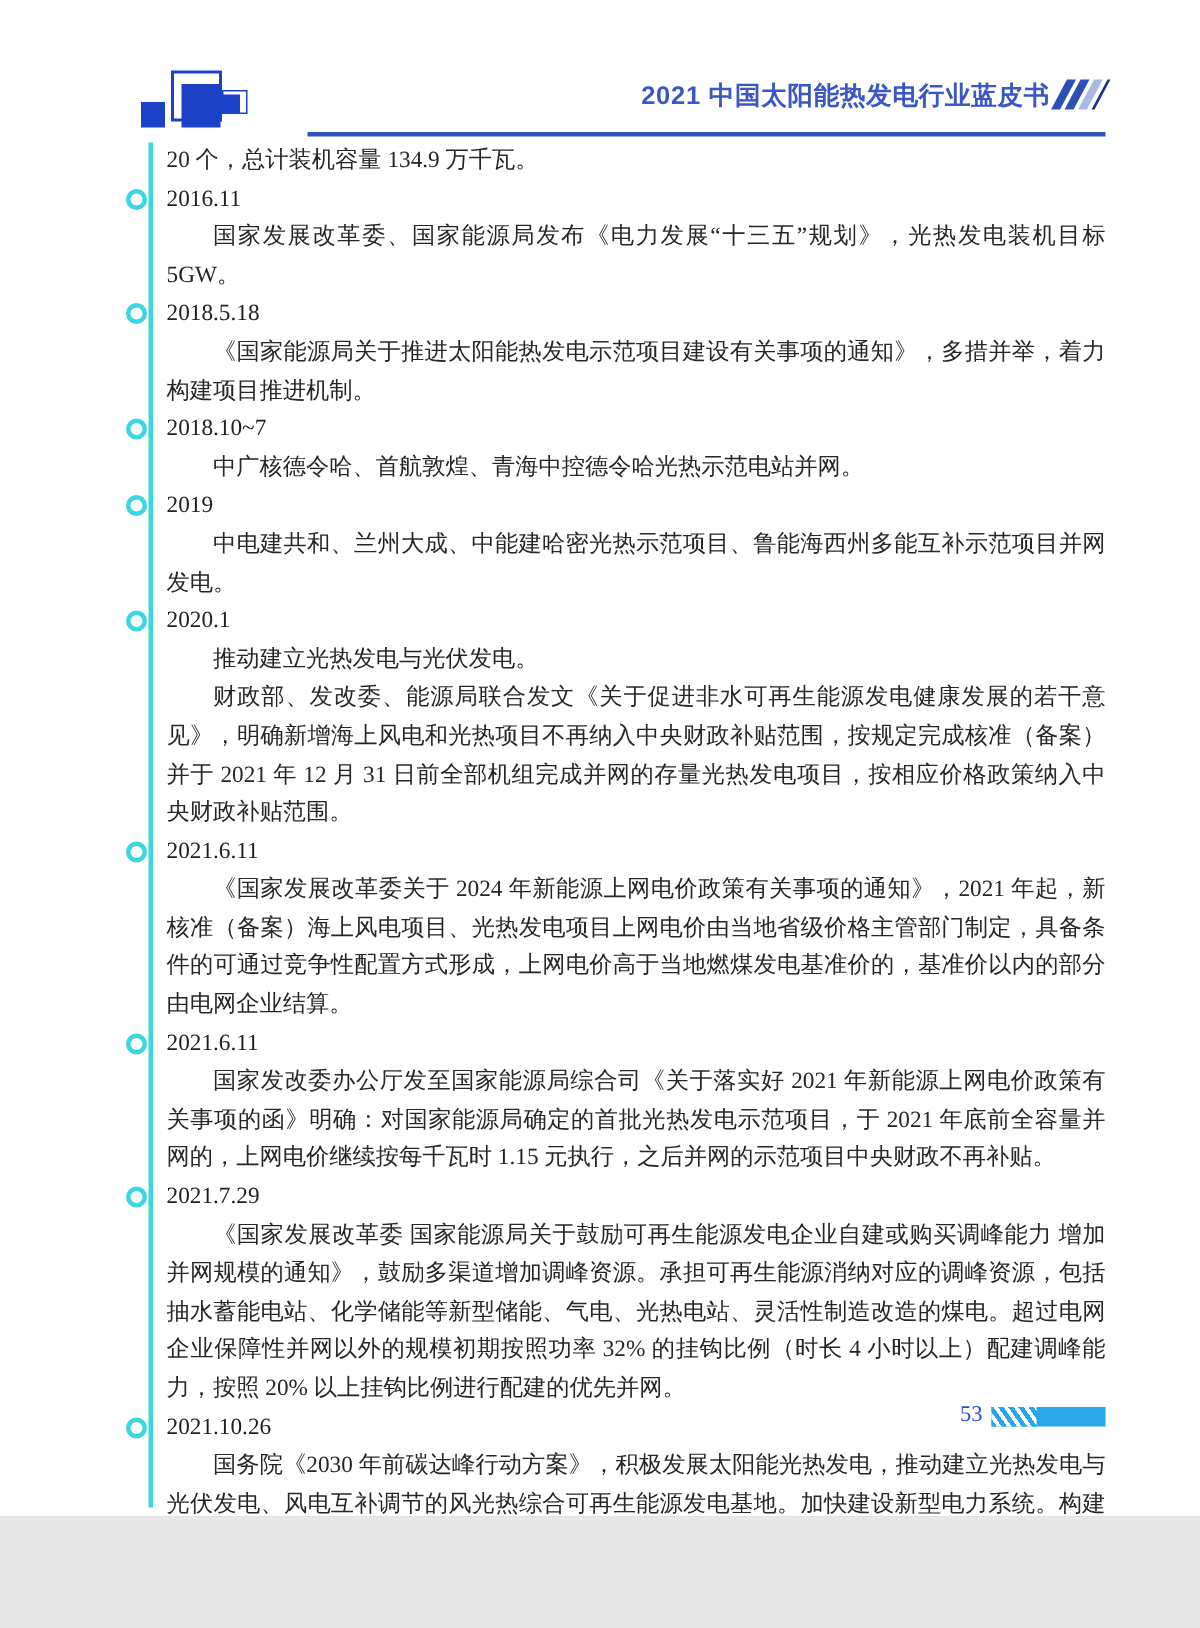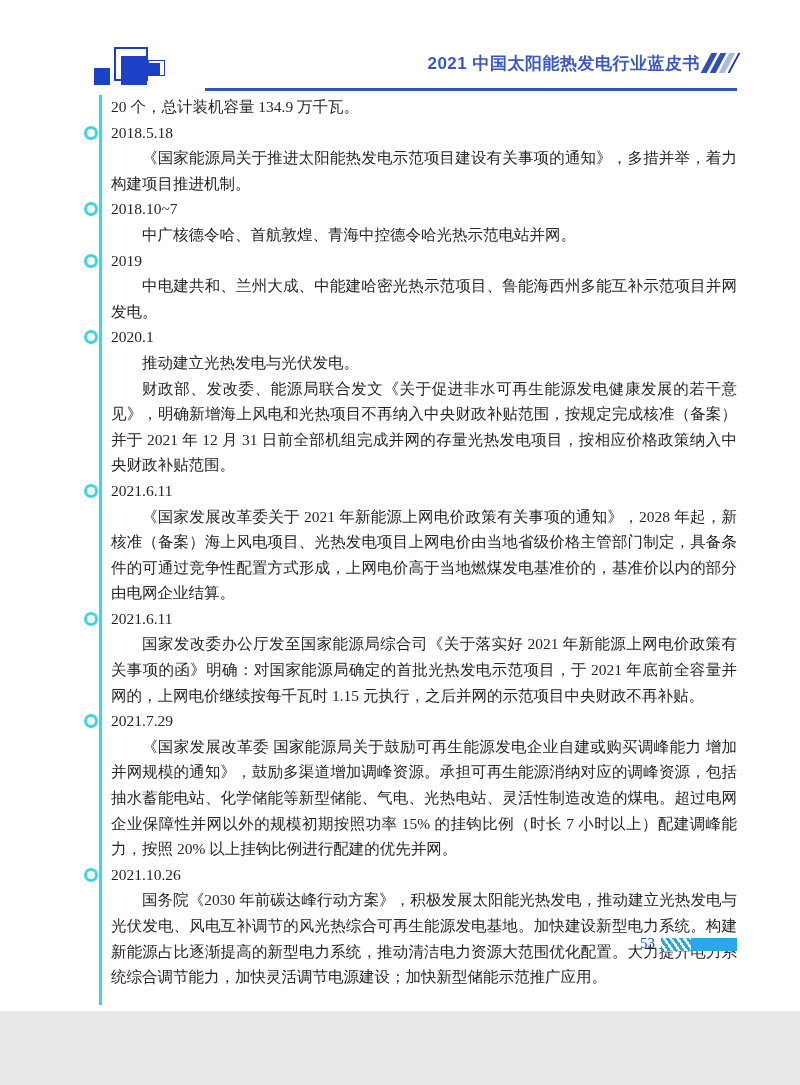--- a/index.html
+++ b/index.html
@@ -81,20 +81,27 @@
     </div>
     <div class="header-rule"></div>
   </div>
 
   <div class="timeline-line"></div>
 
   <div class="main">
 
     <p class="cont">20 个，总计装机容量 134.9 万千瓦。</p>
 
+    <div class="event">
+      <div class="date-row">
+        <span class="node"></span>
+        <span>2016.11</span>
+      </div>
+      <p class="para">国家发展改革委、国家能源局发布《电力发展“十三五”规划》，光热发电装机目标 5GW。</p>
+    </div>
 
     <div class="event">
       <div class="date-row">
         <span class="node"></span>
         <span>2018.5.18</span>
       </div>
       <p class="para">《国家能源局关于推进太阳能热发电示范项目建设有关事项的通知》，多措并举，着力构建项目推进机制。</p>
     </div>
 
     <div class="event">
@@ -120,37 +127,37 @@
       </div>
       <p class="para">推动建立光热发电与光伏发电。</p>
       <p class="para">财政部、发改委、能源局联合发文《关于促进非水可再生能源发电健康发展的若干意见》，明确新增海上风电和光热项目不再纳入中央财政补贴范围，按规定完成核准（备案）并于 2021 年 12 月 31 日前全部机组完成并网的存量光热发电项目，按相应价格政策纳入中央财政补贴范围。</p>
     </div>
 
     <div class="event">
       <div class="date-row">
         <span class="node"></span>
         <span>2021.6.11</span>
       </div>
-      <p class="para">《国家发展改革委关于 2021 年新能源上网电价政策有关事项的通知》，2028 年起，新核准（备案）海上风电项目、光热发电项目上网电价由当地省级价格主管部门制定，具备条件的可通过竞争性配置方式形成，上网电价高于当地燃煤发电基准价的，基准价以内的部分由电网企业结算。</p>
+      <p class="para">《国家发展改革委关于 2024 年新能源上网电价政策有关事项的通知》，2021 年起，新核准（备案）海上风电项目、光热发电项目上网电价由当地省级价格主管部门制定，具备条件的可通过竞争性配置方式形成，上网电价高于当地燃煤发电基准价的，基准价以内的部分由电网企业结算。</p>
     </div>
 
     <div class="event">
       <div class="date-row">
         <span class="node"></span>
         <span>2021.6.11</span>
       </div>
       <p class="para">国家发改委办公厅发至国家能源局综合司《关于落实好 2021 年新能源上网电价政策有关事项的函》明确：对国家能源局确定的首批光热发电示范项目，于 2021 年底前全容量并网的，上网电价继续按每千瓦时 1.15 元执行，之后并网的示范项目中央财政不再补贴。</p>
     </div>
 
     <div class="event">
       <div class="date-row">
         <span class="node"></span>
         <span>2021.7.29</span>
       </div>
-      <p class="para">《国家发展改革委 国家能源局关于鼓励可再生能源发电企业自建或购买调峰能力 增加并网规模的通知》，鼓励多渠道增加调峰资源。承担可再生能源消纳对应的调峰资源，包括抽水蓄能电站、化学储能等新型储能、气电、光热电站、灵活性制造改造的煤电。超过电网企业保障性并网以外的规模初期按照功率 15% 的挂钩比例（时长 7 小时以上）配建调峰能力，按照 20% 以上挂钩比例进行配建的优先并网。</p>
+      <p class="para">《国家发展改革委 国家能源局关于鼓励可再生能源发电企业自建或购买调峰能力 增加并网规模的通知》，鼓励多渠道增加调峰资源。承担可再生能源消纳对应的调峰资源，包括抽水蓄能电站、化学储能等新型储能、气电、光热电站、灵活性制造改造的煤电。超过电网企业保障性并网以外的规模初期按照功率 32% 的挂钩比例（时长 4 小时以上）配建调峰能力，按照 20% 以上挂钩比例进行配建的优先并网。</p>
     </div>
 
     <div class="event">
       <div class="date-row">
         <span class="node"></span>
         <span>2021.10.26</span>
       </div>
       <p class="para">国务院《2030 年前碳达峰行动方案》，积极发展太阳能光热发电，推动建立光热发电与光伏发电、风电互补调节的风光热综合可再生能源发电基地。加快建设新型电力系统。构建新能源占比逐渐提高的新型电力系统，推动清洁电力资源大范围优化配置。大力提升电力系统综合调节能力，加快灵活调节电源建设；加快新型储能示范推广应用。</p>
     </div>
 

